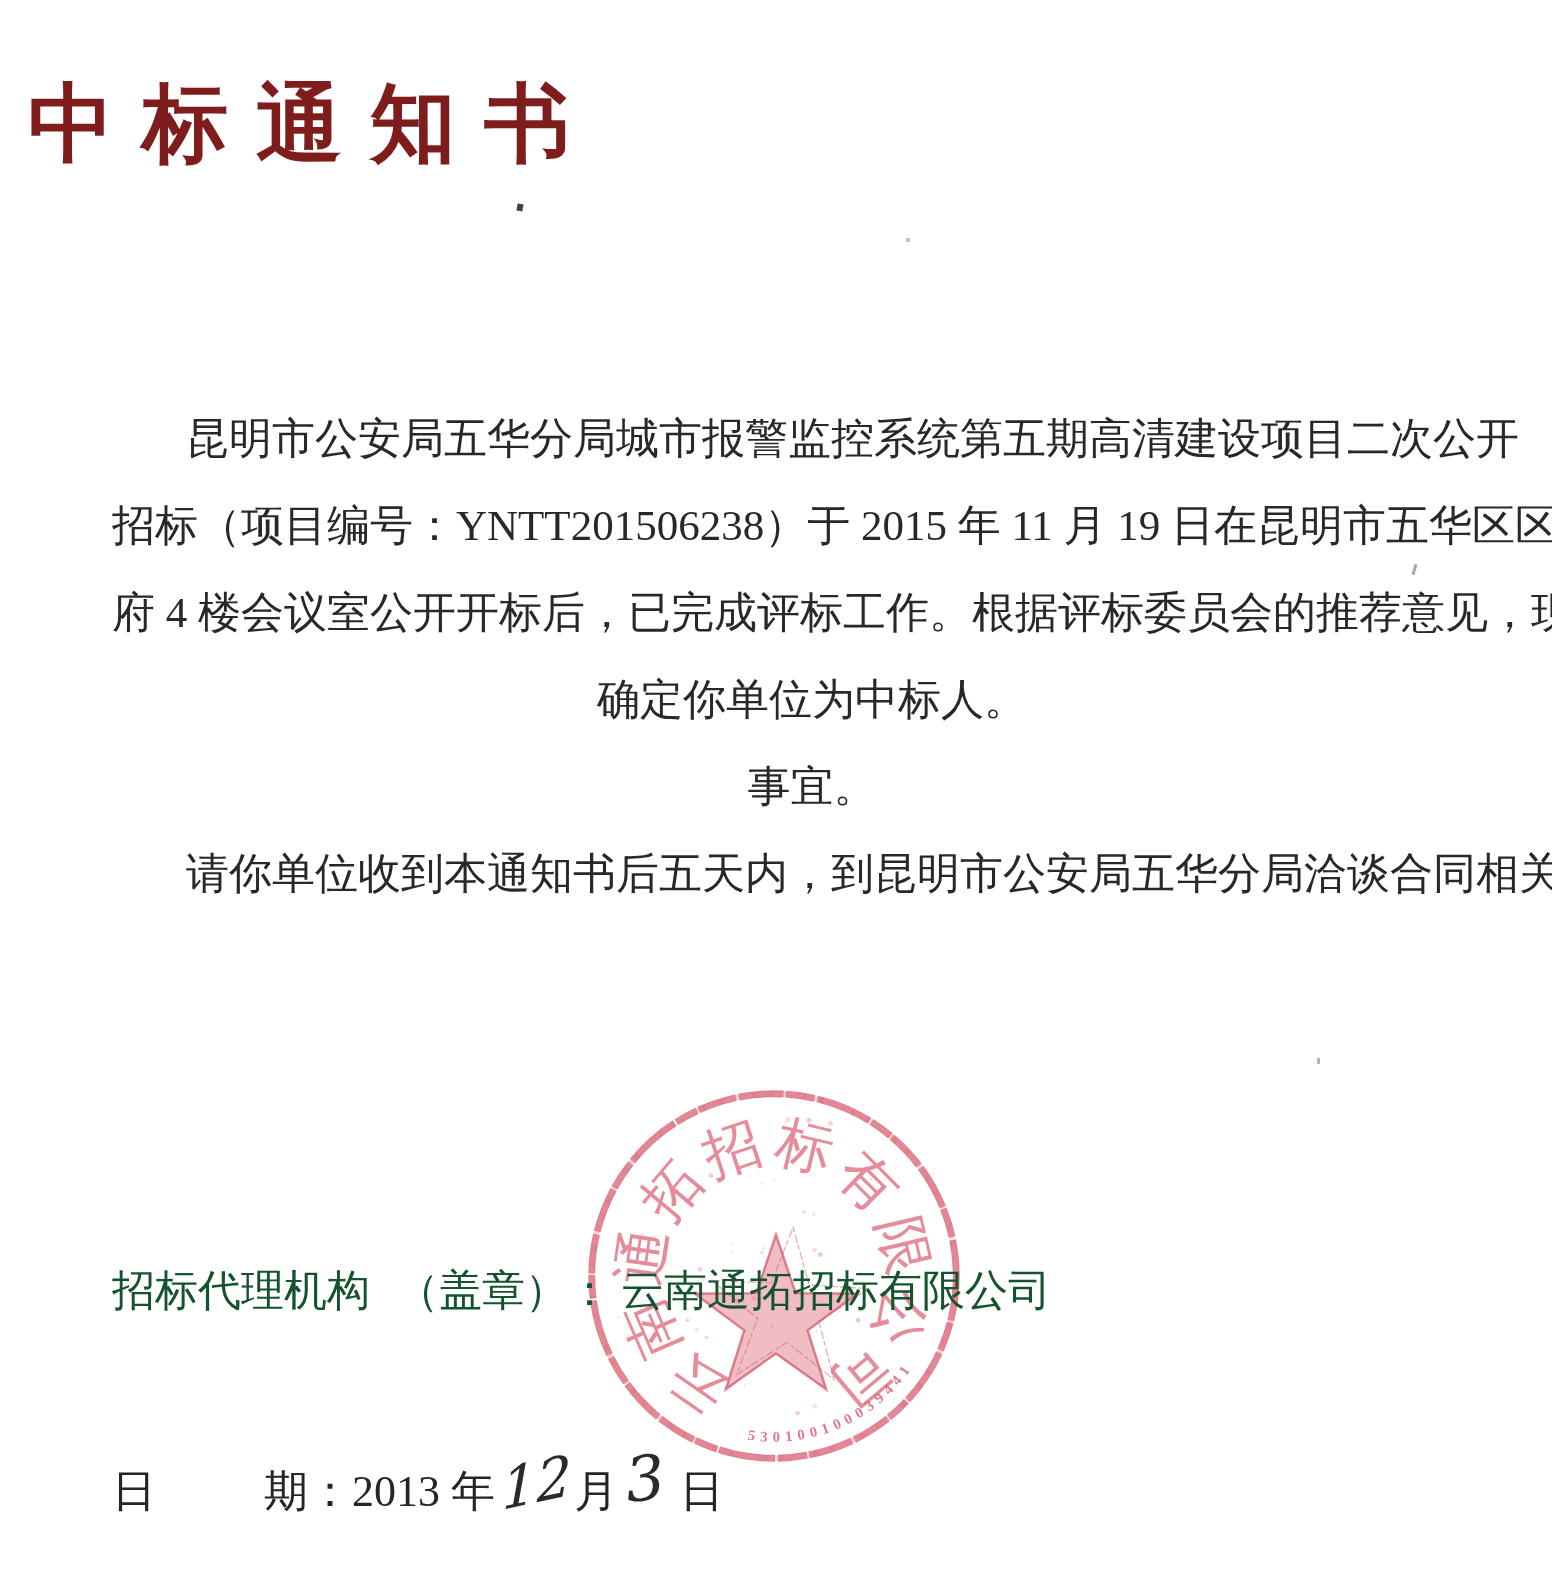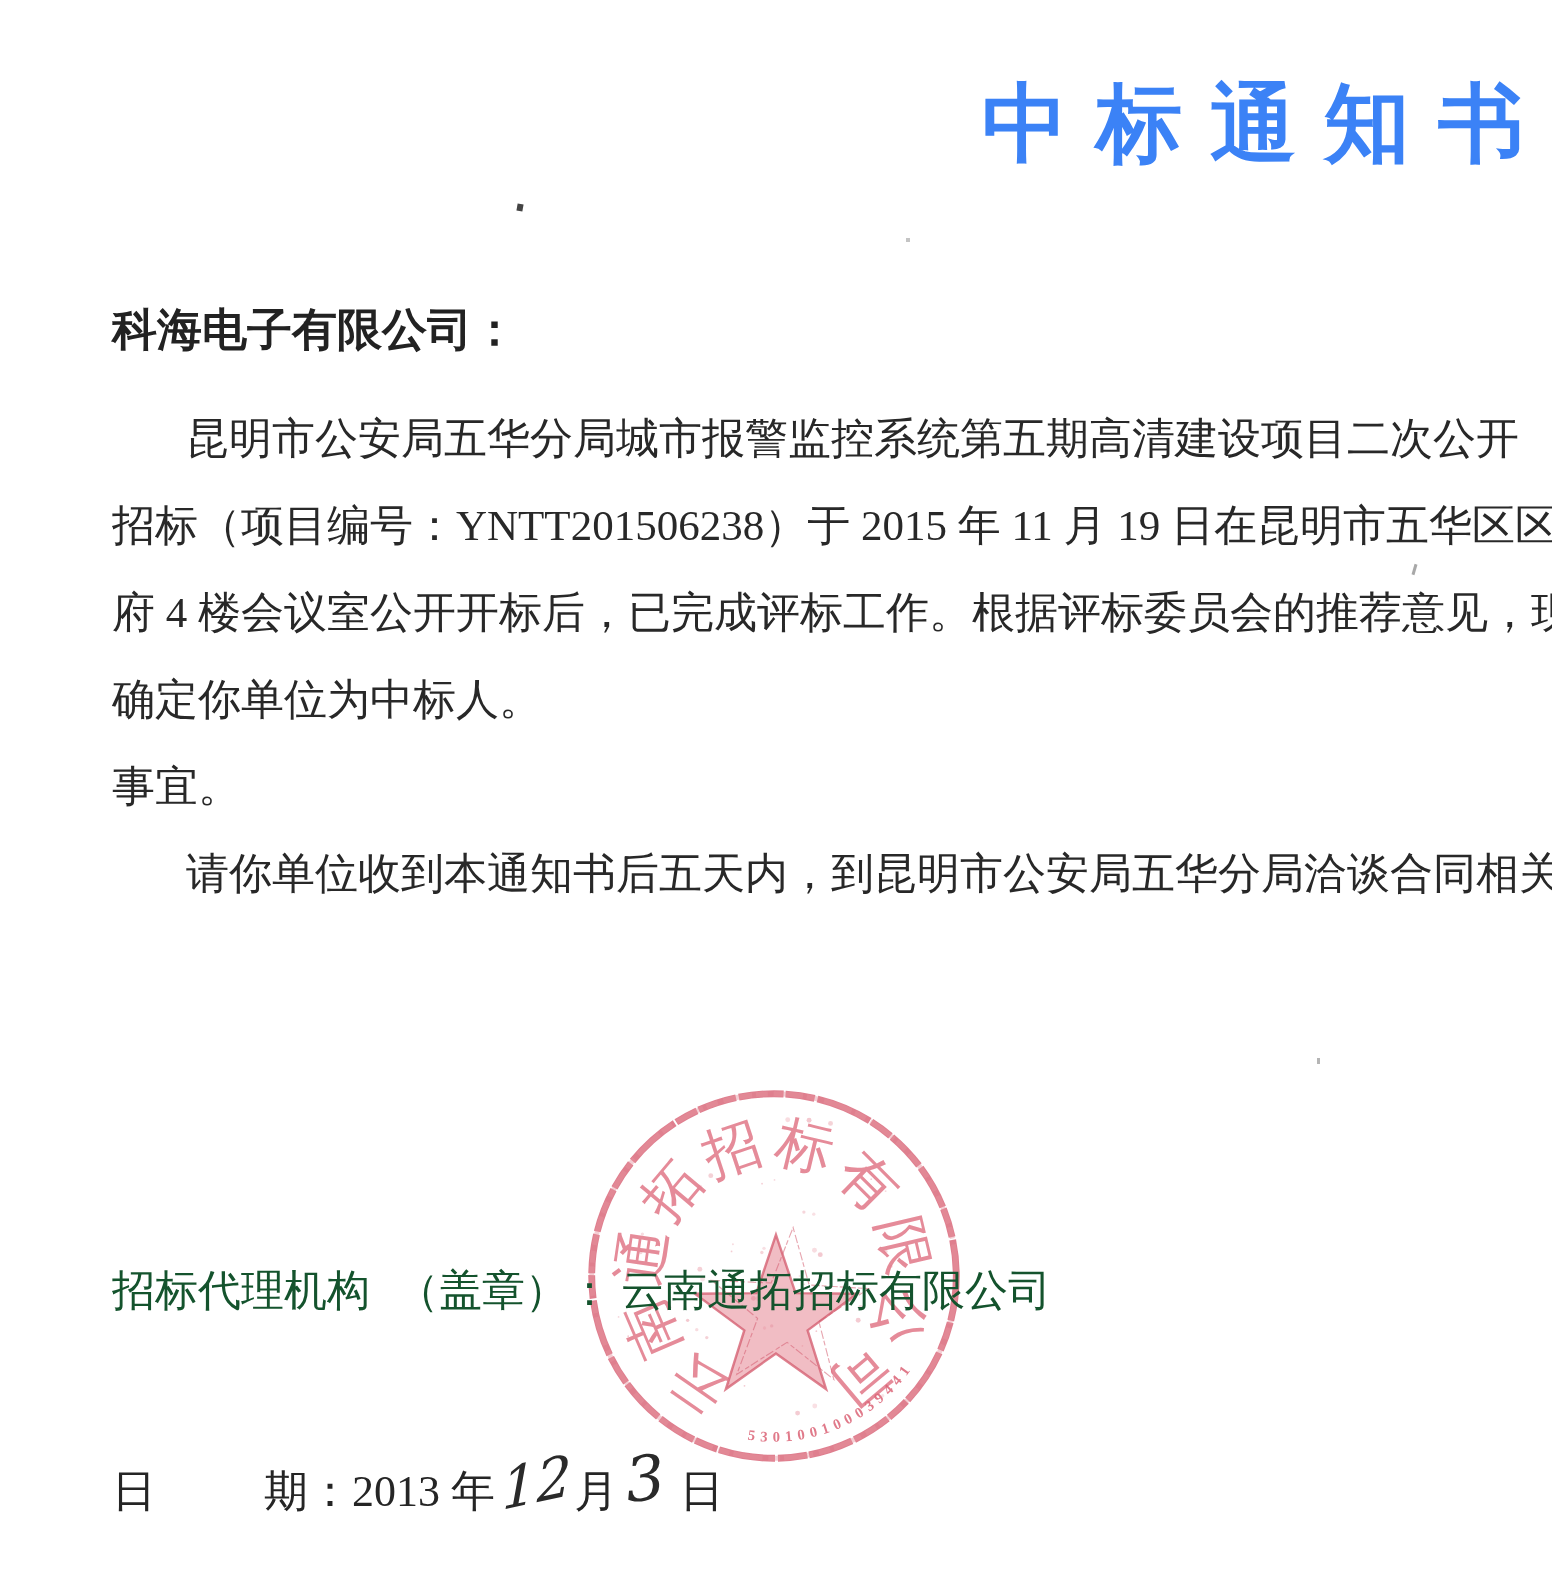--- a/index.html
+++ b/index.html
@@ -7,35 +7,35 @@
     position:relative;
     width:1552px;height:1584px;
     margin:0 auto;
     background:#ffffff;
     overflow:hidden;
     font-family:"Liberation Serif","DejaVu Serif",serif;
     color:#262626;
   }
   .doc-title{
     position:absolute;left:0;top:66px;width:100%;
-    text-align:right;
+    text-align:left;
     font-size:86px;font-weight:700;
     letter-spacing:28px;
-    box-sizing:border-box;
-    color:#3b82f6;
+    padding-left:28px;box-sizing:border-box;
+    color:#7f1d1d;
     white-space:nowrap;
   }
   .recipient{
     position:absolute;left:112px;top:300px;
     font-size:45px;font-weight:700;
     color:#222;
     white-space:nowrap;
   }
   .body-text{
-    position:absolute;left:112px;top:395px;width:1400px;
+    position:absolute;left:112px;top:395px;width:1400px;text-align:center;
   }
   .body-line{
     height:87px;line-height:87px;
     font-size:43px;
     white-space:nowrap;
     color:#282828;
   }
   .body-line.indent{padding-left:74px;}
   .agency-line{
     position:absolute;left:112px;top:1262px;
@@ -94,21 +94,20 @@
 
 <div class="page">
 
   <div class="doc-title">中标通知书</div>
 
   <div class="speck" style="left:517px;top:204px;width:6px;height:7px;transform:rotate(10deg);"></div>
   <div class="speck" style="left:906px;top:238px;width:4px;height:4px;background:#c4c4c4;"></div>
   <div class="speck" style="left:1413px;top:564px;width:3px;height:11px;background:#a8a8a8;transform:rotate(16deg);"></div>
   <div class="speck" style="left:1317px;top:1058px;width:3px;height:6px;background:#b5b5b5;"></div>
 
-  <div class="recipient">科海电子有限公司：</div>
 
   <div class="body-text">
     <div class="body-line indent">昆明市公安局五华分局城市报警监控系统第五期高清建设项目二次公开</div>
     <div class="body-line">招标（项目编号：YNTT201506238）于 2015 年 11 月 19 日在昆明市五华区区政</div>
     <div class="body-line">府 4 楼会议室公开开标后，已完成评标工作。根据评标委员会的推荐意见，现</div>
     <div class="body-line">确定你单位为中标人。</div>
     <div class="body-line">事宜。</div>
     <div class="body-line indent">请你单位收到本通知书后五天内，到昆明市公安局五华分局洽谈合同相关</div>
   </div>
 

